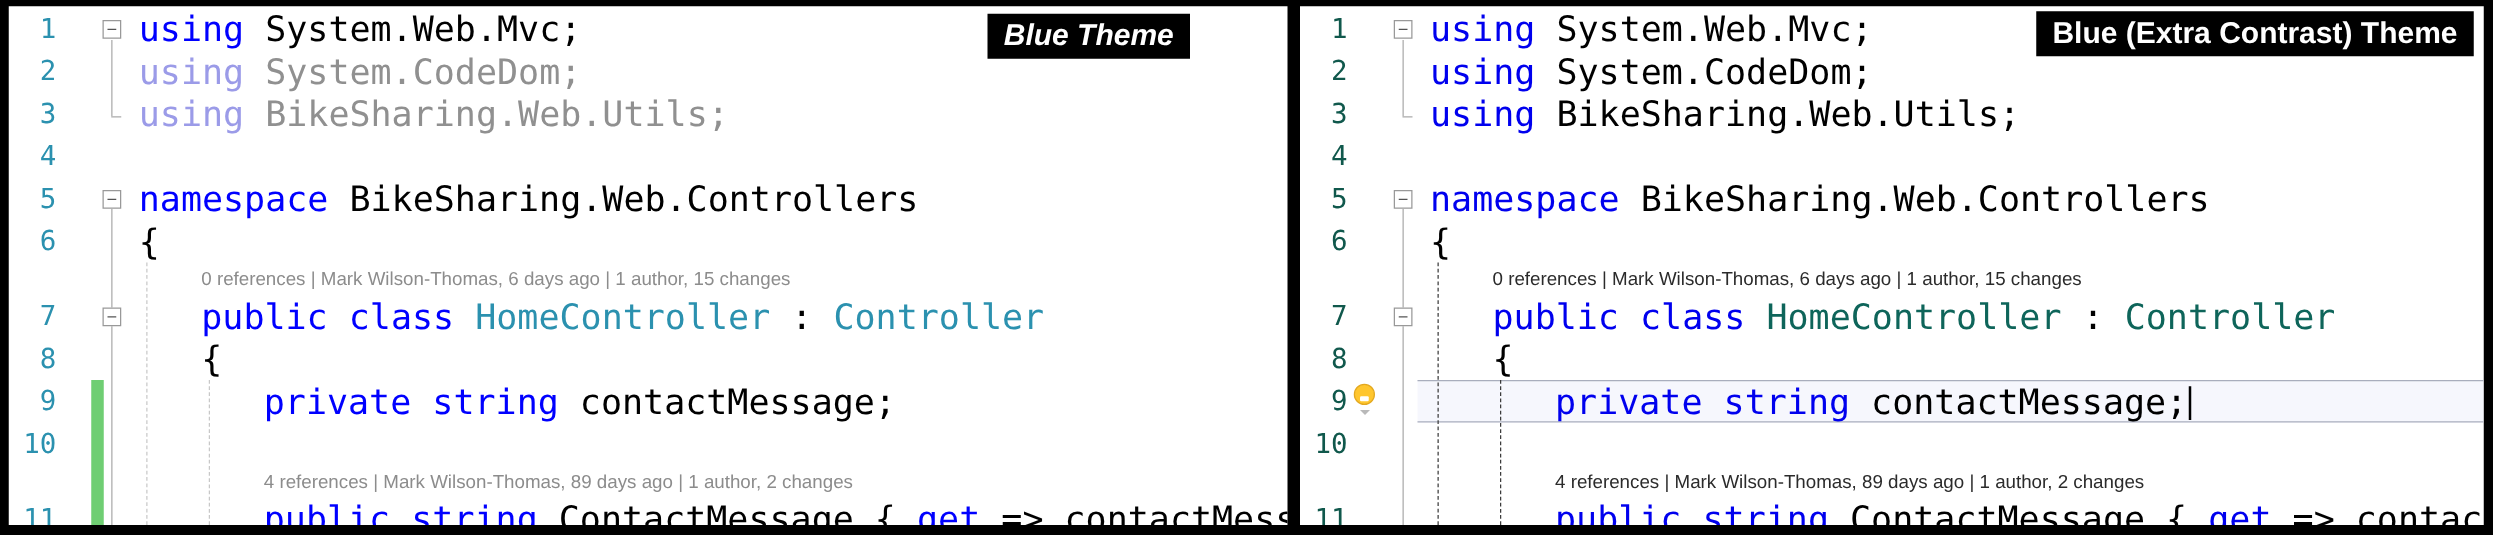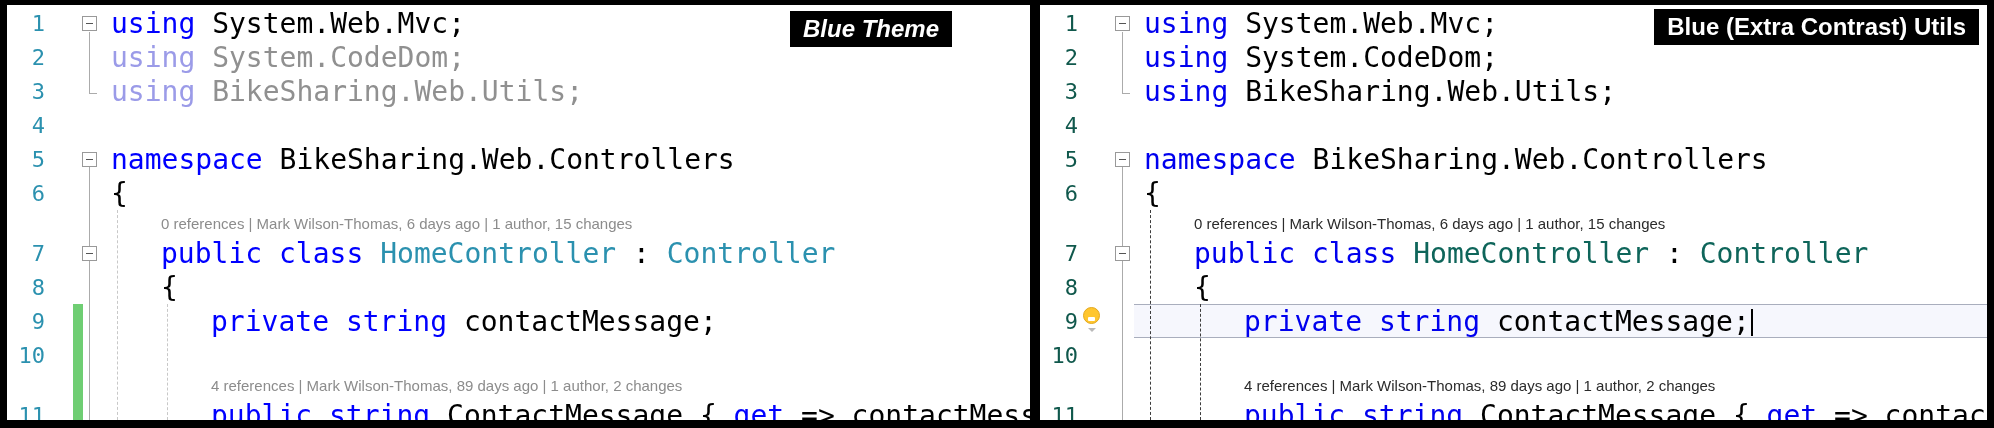--- a/index.html
+++ b/index.html
@@ -281,14 +281,14 @@
       </div>
       <div class="row code">
         <span class="gut">11</span>
         <span class="bulbcol"></span>
         <span class="foldcol"></span>
         <span class="codetext" style="padding-left: 110px;"><span class="k">public</span><span class="p"> </span><span class="k">string</span><span class="p"> ContactMessage { </span><span class="k">get</span><span class="p"> =&gt; contactMessage</span></span>
       </div>
     </div>
   <div class="guide g1"></div>
   <div class="guide g2"></div>
-  <div class="badge">Blue (Extra Contrast) Utils</div>
+  <div class="badge">Blue (Extra Contrast) Theme</div>
 </div>
 
 </body></html>

